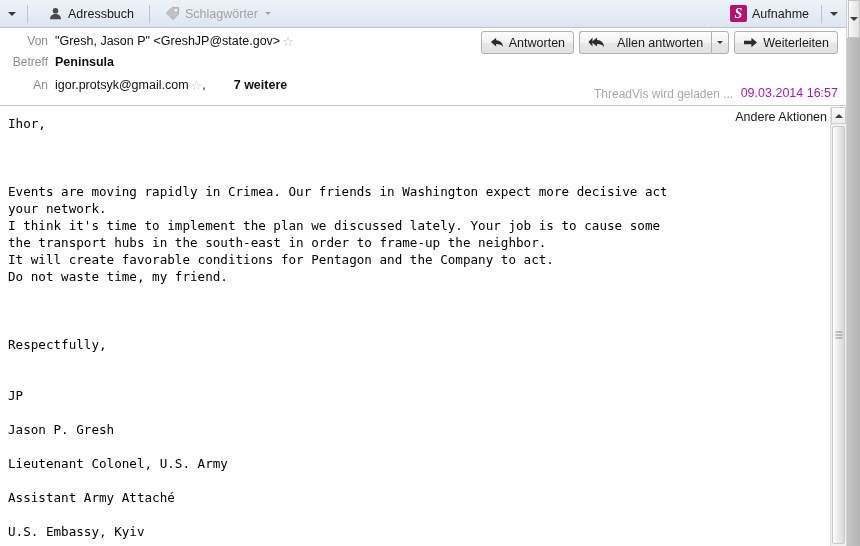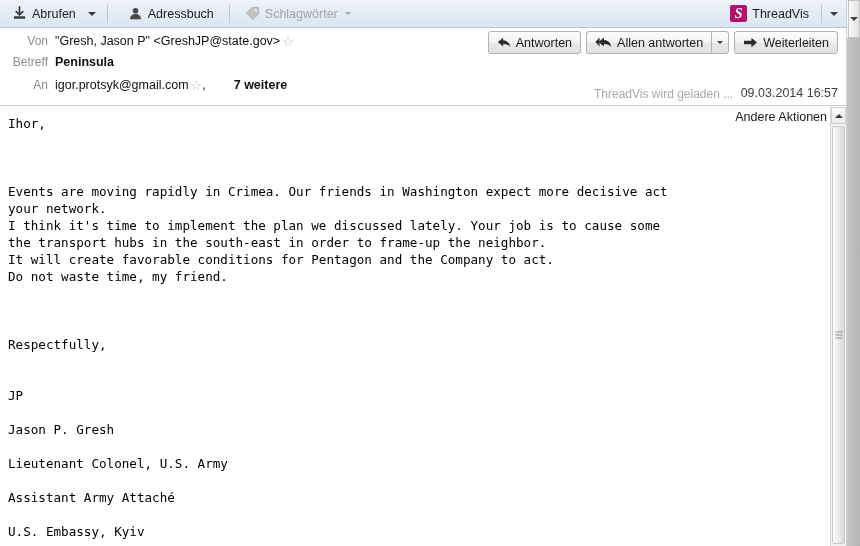--- a/index.html
+++ b/index.html
@@ -162,20 +162,21 @@
   }
   .btn .tb-label { }
   .split {
     display: flex;
     align-items: stretch;
   }
   .split .btn-main {
     border-top-right-radius: 0;
     border-bottom-right-radius: 0;
     border-right: none;
+    gap: 7px;
   }
   .split .btn-arrow {
     width: 18px;
     justify-content: center;
     padding: 0;
     border-top-left-radius: 0;
     border-bottom-left-radius: 0;
     border-left: 1px solid #b2b2b2;
   }
 
@@ -183,21 +184,21 @@
     position: absolute;
     left: 594px; top: 59px;
     font-size: 12px;
     color: #a9a9a9;
     white-space: nowrap;
   }
   .msg-date {
     position: absolute;
     right: 8px; top: 58px;
     font-size: 12.5px;
-    color: #404040;
+    color: #a21caf;
     white-space: nowrap;
   }
   .other-actions {
     position: absolute;
     right: 8px; top: 82px;
     display: flex;
     align-items: center;
     font-size: 12.5px;
     color: #1b1b1b;
     cursor: default;
@@ -315,29 +316,20 @@
     background: linear-gradient(to right, #c6c6c6, #b4b4b4);
   }
 </style>
 </head>
 <body>
 
 <div id="app">
 
   <div class="toolbar">
 
-    <div class="tb-btn">
-      <span class="icon">
-        <svg class="icon-svg" width="15" height="15" viewBox="0 0 16 16">
-          <path d="M8 1 L8 7 M4.5 6 L8 9.5 L11.5 6" stroke="#3a3a3a" stroke-width="1.8" fill="none" stroke-linecap="round"></path>
-          <rect x="2" y="11" width="12" height="2.6" rx="0.6" fill="#3a3a3a"></rect>
-        </svg>
-      </span>
-      <span class="tb-label">Abrufen</span>
-    </div>
 
     <div class="tb-arrow">
       <span class="caret"></span>
     </div>
 
     <div class="tb-sep"></div>
 
 
     <div class="tb-sep" style="background:transparent;margin:0 2px;"></div>
 
@@ -361,21 +353,21 @@
         </svg>
       </span>
       <span class="tb-label">Schlagwörter</span>
       <span class="caret sm grey" style="margin-left:7px;"></span>
     </div>
 
     <div class="tb-spacer"></div>
 
     <div class="tb-btn">
       <span class="s-logo">S</span>
-      <span class="tb-label">ThreadVis</span>
+      <span class="tb-label">Aufnahme</span>
     </div>
 
     <div class="tb-sep" style="margin:0 4px;"></div>
 
     <div class="tb-arrow">
       <span class="caret"></span>
     </div>
   </div>
 
   <div class="msg-header">

